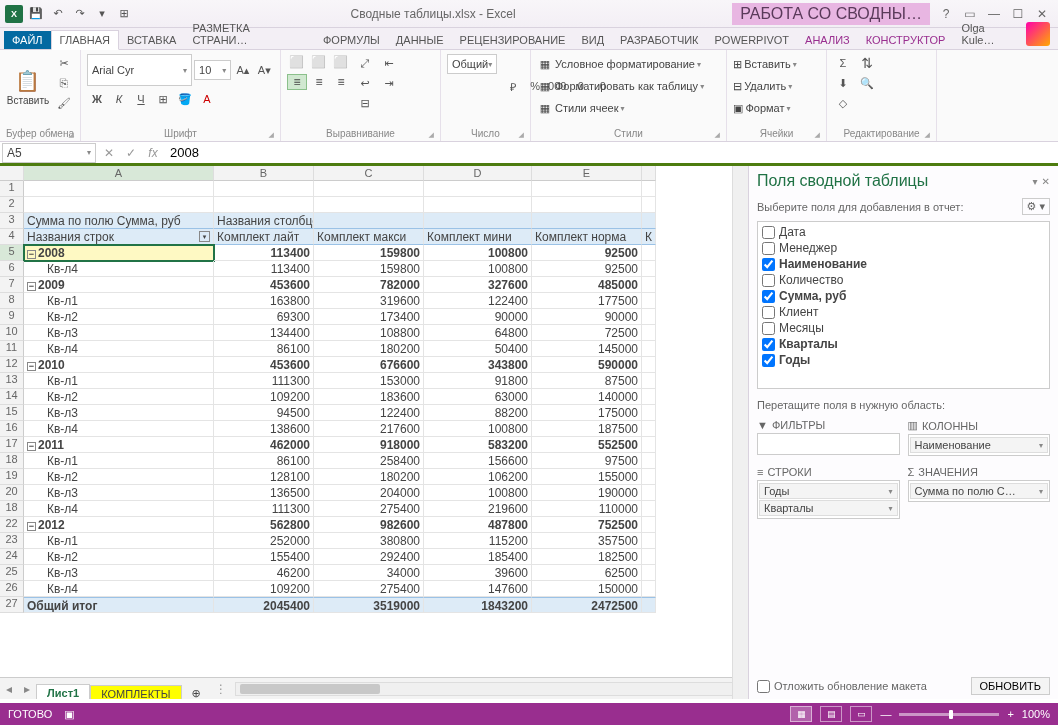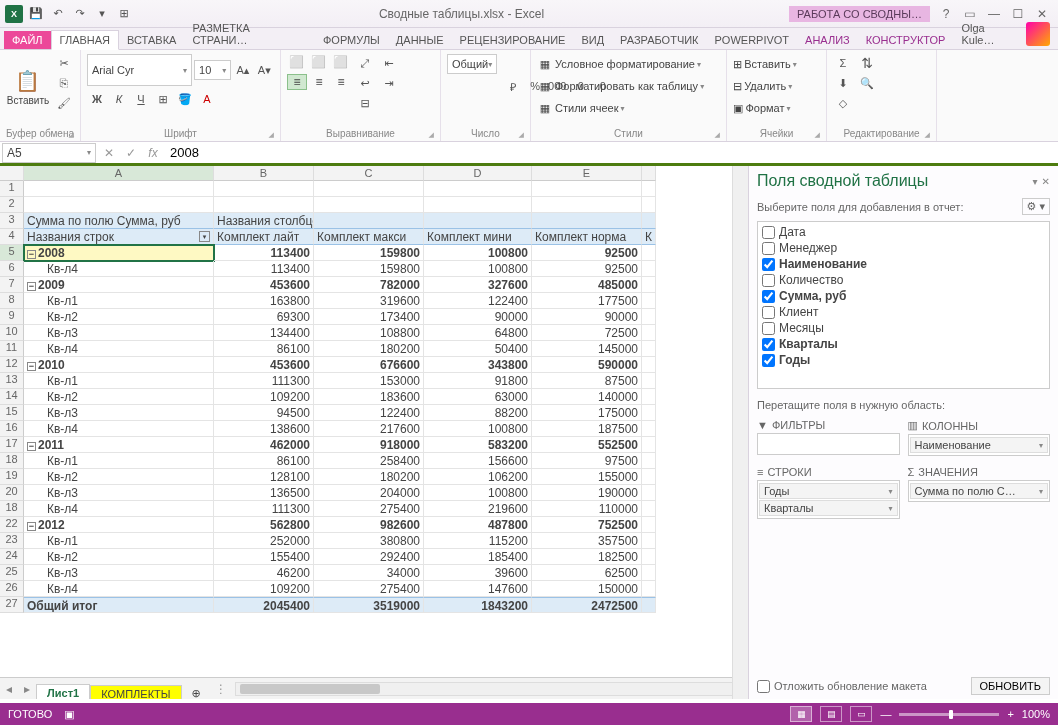--- a/index.html
+++ b/index.html
@@ -3,28 +3,28 @@
 <meta charset="utf-8">
 <style>
 * { box-sizing: border-box; margin: 0; padding: 0; font-family: 'Segoe UI', Tahoma, sans-serif; }
 body { width: 1058px; height: 725px; background: #fff; overflow: hidden; font-size: 12px; color: #444; position: relative; }
 
 
 .titlebar { height: 28px; background: linear-gradient(#f8f6f9,#f3eff5); display: flex; align-items: center; padding: 0 4px; border-bottom: 1px solid #d9d2de; }
 .titlebar .qat { display: flex; align-items: center; gap: 2px; }
 .titlebar .qat-btn { width: 20px; height: 20px; display: flex; align-items: center; justify-content: center; font-size: 11px; color: #555; cursor: pointer; }
 .titlebar .title { flex: 1; text-align: center; font-size: 12px; color: #666; }
-.titlebar .contextual { background: #e8b6e2; padding: 2px 8px; font-size: 11px; color: #5a3a5a; margin-right: 4px; }
+.titlebar .contextual { background: #e8b6e2; padding: 2px 8px; font-size: 16px; color: #5a3a5a; margin-right: 4px; }
 .titlebar .winbtn { width: 24px; height: 20px; display: flex; align-items: center; justify-content: center; color: #666; cursor: pointer; }
 .xl-icon { width:18px; height:18px; background:#207245; color:#fff; font-size:9px; font-weight:bold; display:flex; align-items:center; justify-content:center; border-radius:2px; }
 
 
 .tabs { height: 22px; background: #f3eff5; display: flex; align-items: flex-end; padding-left: 4px; border-bottom: 1px solid #d9d2de; }
 .tabs .tab { padding: 3px 8px; font-size: 11px; color: #555; text-transform: uppercase; cursor: pointer; }
-.tabs .tab.file { background: #ec4899; color: #fff; }
+.tabs .tab.file { background: #0369a1; color: #fff; }
 .tabs .tab.active { background: #fff; border: 1px solid #d9d2de; border-bottom: 1px solid #fff; margin-bottom: -1px; }
 .tabs .tab.ctx { color: #992e8f; }
 .tabs .user { margin-left: auto; padding: 3px 8px; font-size: 11px; color: #555; display: flex; align-items: flex-start; gap: 6px; }
 .avatar { width: 24px; height: 24px; border-radius: 3px; background: linear-gradient(135deg,#f0a,#fa0); }
 
 
 .ribbon { height: 92px; background: #fafafa; border-bottom: 1px solid #d9d2de; display: flex; }
 .rgroup { border-right: 1px solid #e6e0ea; padding: 4px 6px 2px; display: flex; flex-direction: column; }
 .rgroup .body { flex: 1; display: flex; gap: 4px; }
 .rgroup .label { text-align: center; font-size: 10px; color: #888; padding-top: 2px; position: relative; margin-top: 8px; }

